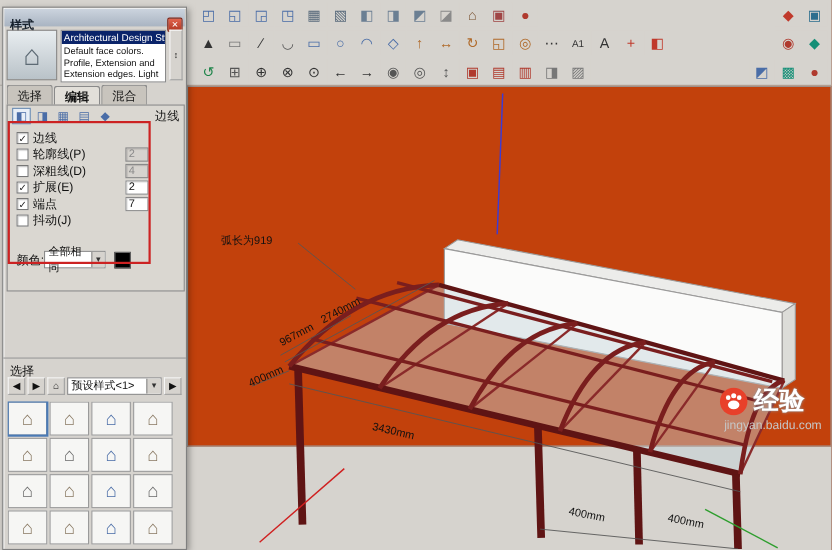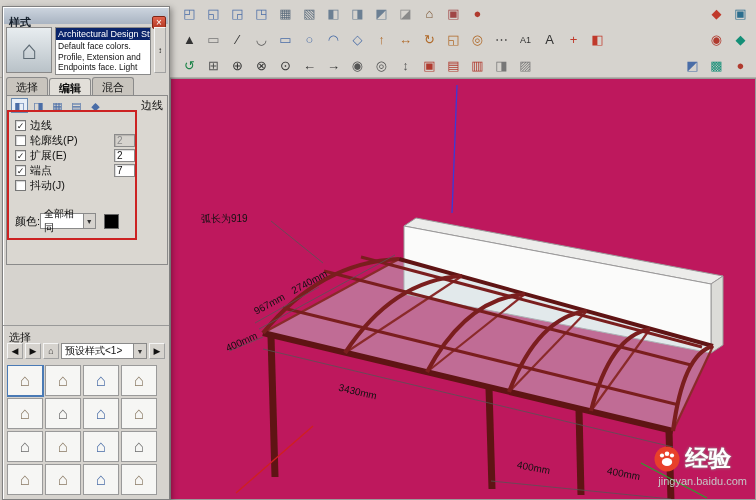--- a/index.html
+++ b/index.html
@@ -10,21 +10,21 @@
   body{font-family:"Liberation Sans",sans-serif;background:#888;}
   .app{position:relative;width:756px;height:500px;background:#d6d3ce;overflow:hidden;font-size:11px;color:#111;}
 
   
   .toolbars{position:absolute;left:0;top:0;width:756px;height:78px;background:#d6d3ce;border-bottom:1px solid #b5b1aa;}
   .tb-row{display:flex;align-items:center;height:26px;padding-left:178px;padding-right:4px;gap:1px;}
   .tb-icon{width:23px;height:22px;line-height:22px;text-align:center;font-size:13px;cursor:pointer;border:1px solid transparent;background:#d6d3ce;}
   .tb-spacer{flex:1;}
 
   
-  .canvas{position:absolute;left:170px;top:78px;width:586px;height:422px;background:#be185d;border:1px solid #9a9a9a;text-align:center;}
+  .canvas{position:absolute;left:170px;top:78px;width:586px;height:328px;background:#c2410c;border:1px solid #9a9a9a;text-align:center;}
   .ax-blue{stroke:var(--c-axis-blue);stroke-width:1.3;}
   .ax-red{stroke:var(--c-axis-red);stroke-width:1.3;}
   .ax-green{stroke:var(--c-axis-green);stroke-width:1.3;}
   .wall-front{fill:#fbfbfa;stroke:#9a9a9a;stroke-width:1;}
   .wall-top{fill:#ececea;stroke:#9a9a9a;stroke-width:1;}
   .wall-side{fill:#dcdcd8;stroke:#9a9a9a;stroke-width:1;}
   .glass{fill:rgba(196,210,218,.45);stroke:#aaa;stroke-width:.6;}
   .purlin{stroke:var(--c-structure);stroke-width:3;}
   .tie{stroke:#8a2a2a;stroke-width:2.2;}
   .arc{fill:none;stroke:var(--c-structure);stroke-width:4.2;}
@@ -246,21 +246,21 @@
       <span class="title">样式</span>
       <span class="closebtn">×</span>
     </div>
 
     <div class="preview">
       <div class="pv-thumb">
           <span>⌂</span>
         </div>
       <div class="pv-box">
         <div class="pv-name">Architectural Design Style</div>
-        <div class="pv-desc">Default face colors. Profile, Extension and Endpoints face. Light</div>
+        <div class="pv-desc">Default face colors. Profile, Extension and Extension edges. Light</div>
       </div>
       <div class="pv-toggle">↕</div>
     </div>
 
     <div class="tabs">
         <div class="tab">选择</div>
         <div class="tab active">编辑</div>
         <div class="tab">混合</div>
       </div>
 
@@ -277,20 +277,25 @@
       </div>
       <div class="edge-rows">
           <div class="cb-row">
             <span class="cb">✓</span>
             <span class="cb-lbl">边线</span>
           </div>
           <div class="cb-row">
             <span class="cb"></span>
             <span class="cb-lbl">轮廓线(P)</span>
             <span class="cb-val dis">2</span>
+          </div>
+          <div class="cb-row">
+            <span class="cb"></span>
+            <span class="cb-lbl">深粗线(D)</span>
+            <span class="cb-val dis">4</span>
           </div>
           <div class="cb-row">
             <span class="cb">✓</span>
             <span class="cb-lbl">扩展(E)</span>
             <span class="cb-val">2</span>
           </div>
           <div class="cb-row">
             <span class="cb">✓</span>
             <span class="cb-lbl">端点</span>
             <span class="cb-val">7</span>

